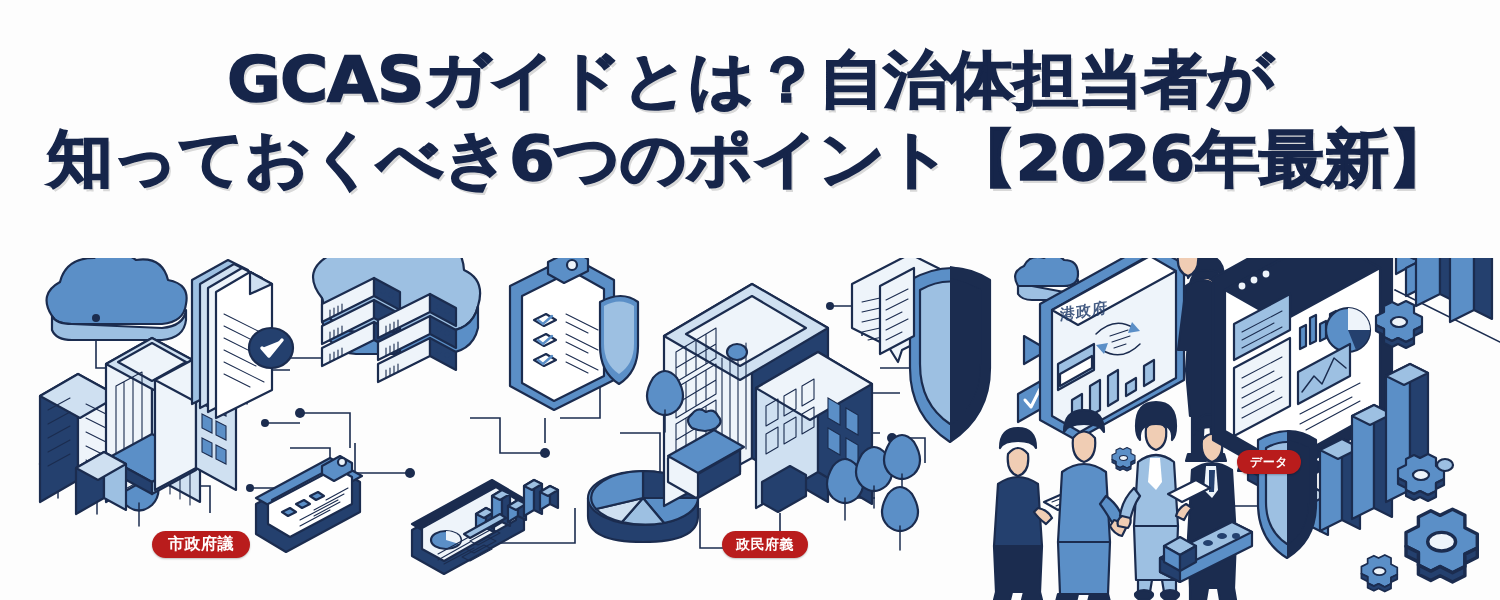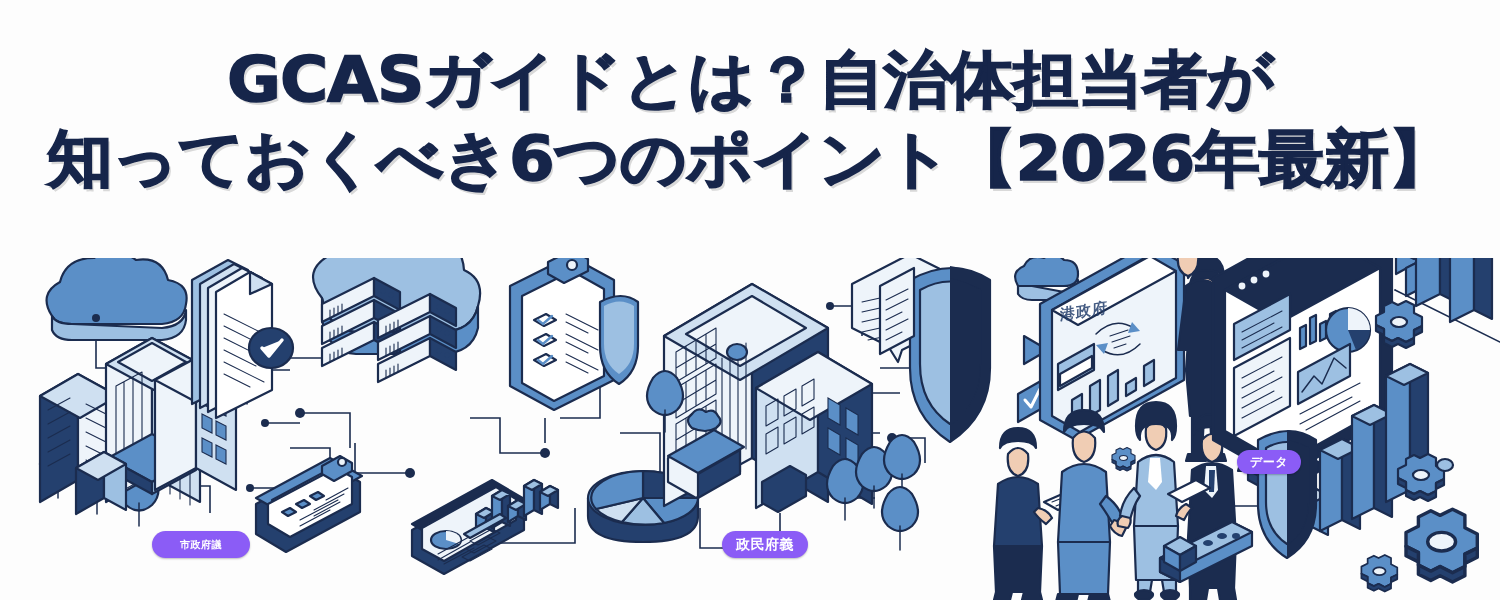--- a/index.html
+++ b/index.html
@@ -35,32 +35,32 @@
   #title-line-1 { font-size: 62px; line-height: 72px; transform: scaleX(1.06); }
   #title-line-2 { font-size: 62px; line-height: 74px; transform: scaleX(1.06); margin-top: 6px; }
 
   
   #art { position: absolute; top: 258px; left: 0; width: 1500px; height: 342px; }
   #art svg { display: block; width: 1500px; height: 342px; }
 
   
   .pill {
     position: absolute;
-    background: #8b5cf6;
+    background: #b91c1c;
     color: #ffffff;
     border-radius: 999px;
     font-family: "DejaVu Sans", "Liberation Sans", sans-serif;
     font-weight: 700;
     text-align: center;
     display: flex; align-items: center; justify-content: center;
     z-index: 15;
     letter-spacing: 0.5px;
     box-shadow: 0 1px 2px rgba(0,0,0,0.25);
   }
-  #pill-city  { left: 152px; top: 531px; width: 98px;  height: 27px; font-size: 10px; }
+  #pill-city  { left: 152px; top: 531px; width: 98px;  height: 27px; font-size: 16px; }
   #pill-gov   { left: 722px; top: 531px; width: 86px;  height: 27px; font-size: 14px; }
   #pill-data  { left: 1237px; top: 450px; width: 64px; height: 24px; font-size: 12px; }
 
   .panel-text {
     position: absolute;
     color: #25406e;
     font-family: "DejaVu Sans", "Liberation Sans", sans-serif;
     font-weight: 700;
     font-size: 15px;
     z-index: 14;

